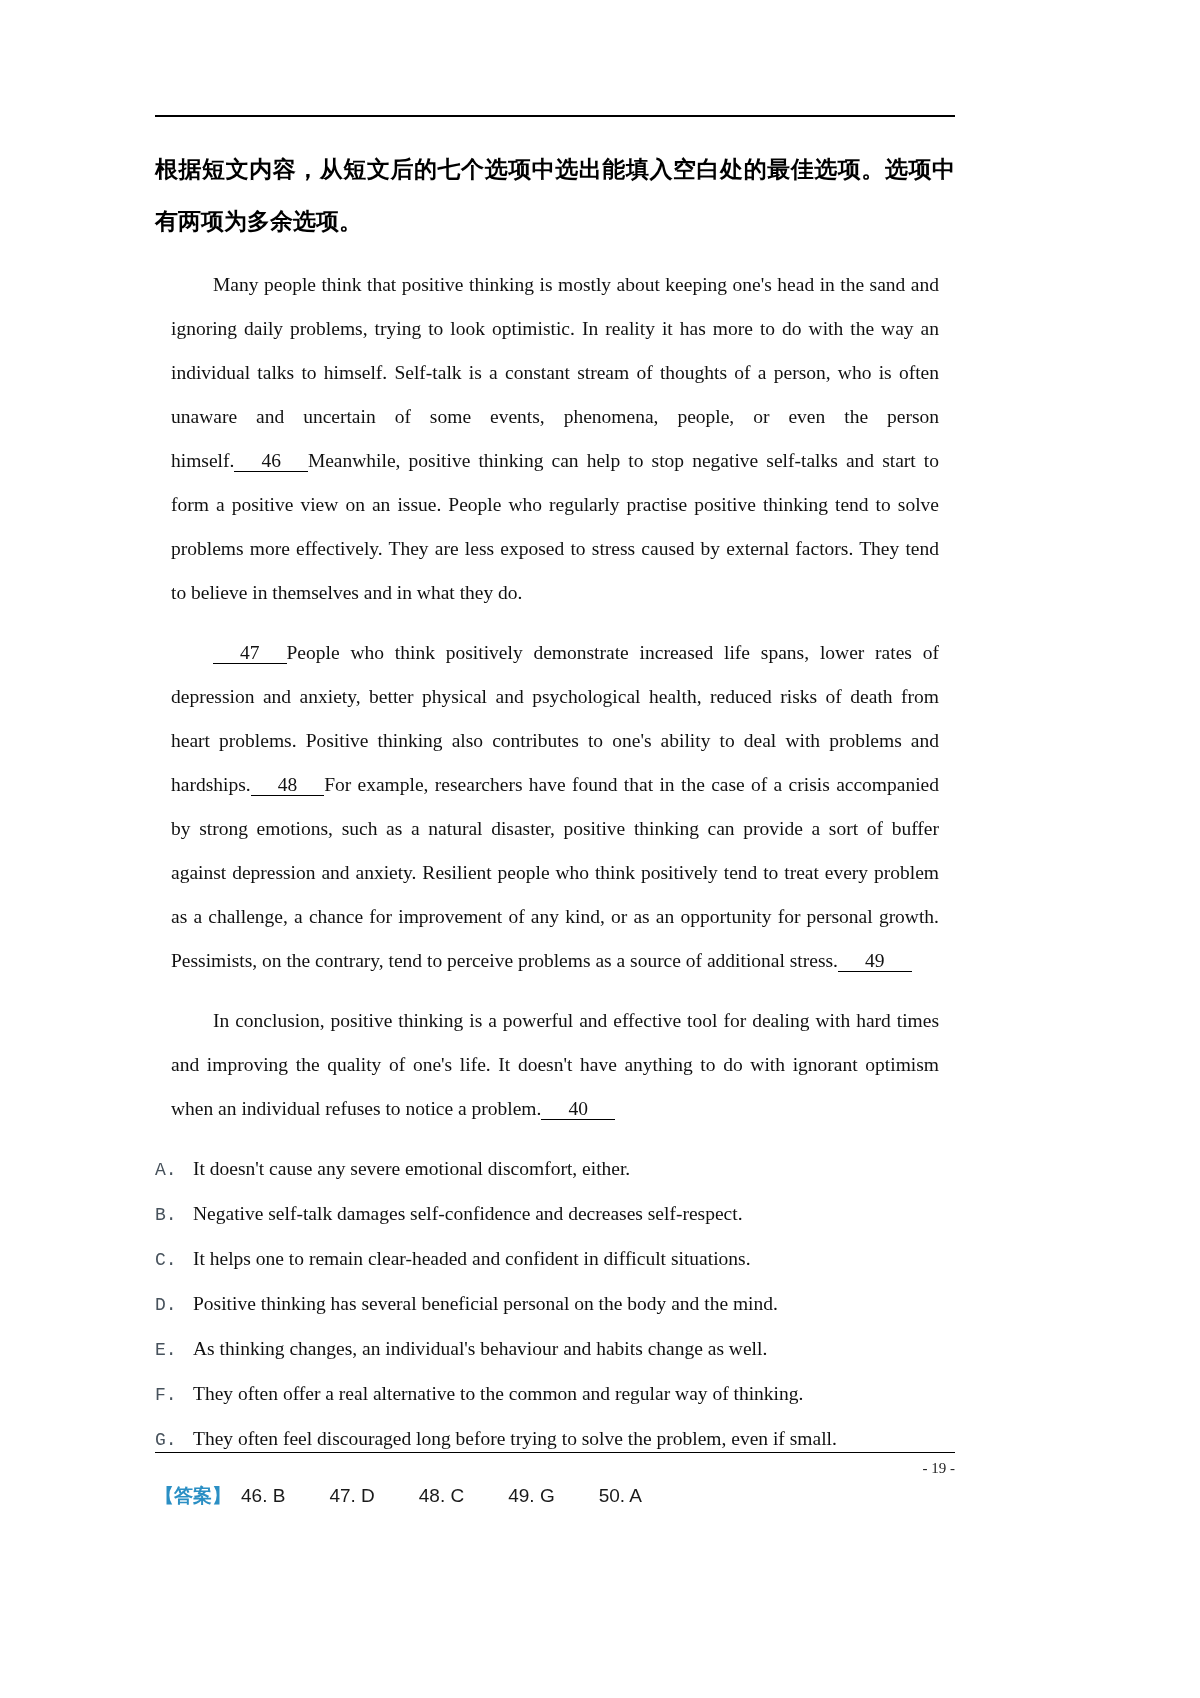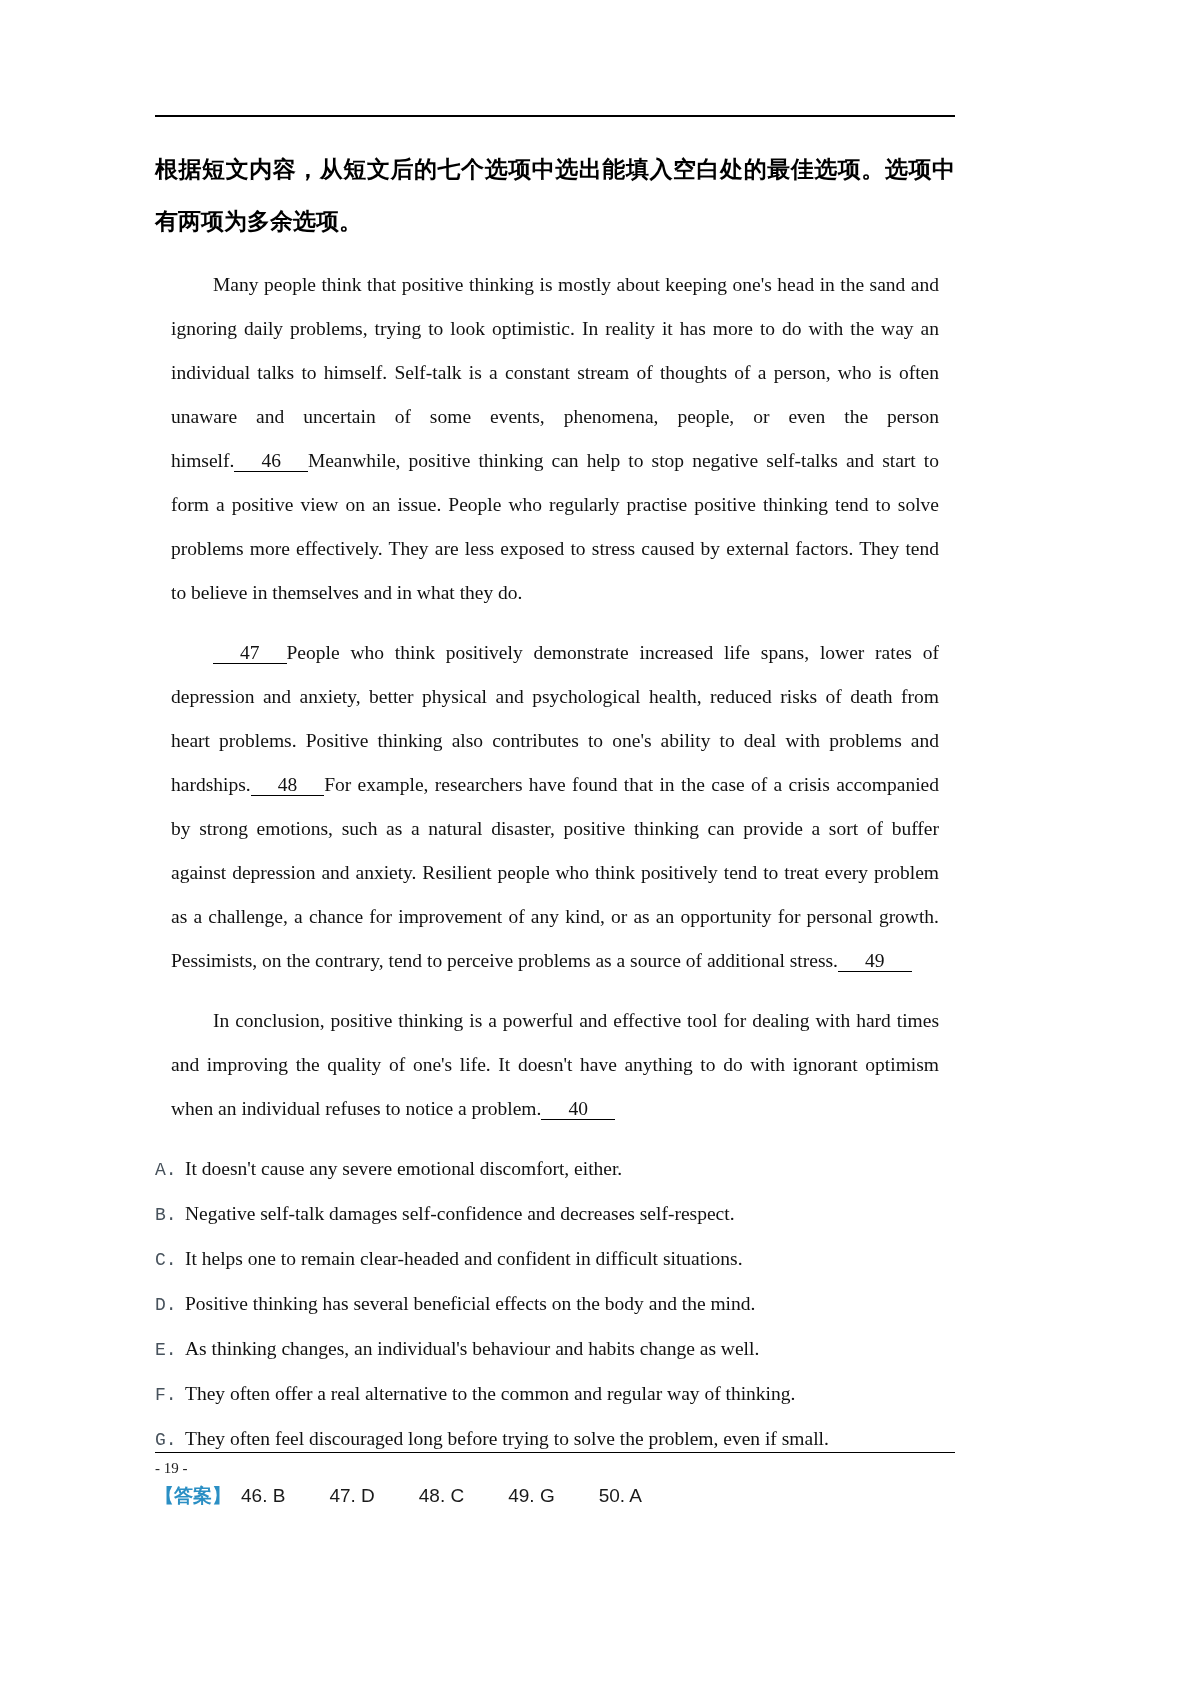--- a/index.html
+++ b/index.html
@@ -62,21 +62,21 @@
   }
   .opt-letter {
     font-family: "Liberation Mono", monospace;
     font-size: 18px;
     color: #47525c;
     width: 26px;
     flex: 0 0 26px;
   }
   .opt-text {
     flex: 1;
-    margin-left: 4px;
+    margin-left: 12px;
   }
   .answer-row {
     margin-top: 16px;
     font-family: "Liberation Sans", sans-serif;
     font-size: 19px;
     line-height: 36px;
     color: #1a1a1a;
   }
   .answer-label {
     font-weight: bold;
@@ -93,21 +93,21 @@
     border: none;
     border-top: 1px solid #000000;
     height: 0;
     margin: 0;
   }
   .page-number {
     position: absolute;
     left: 155px;
     top: 1460px;
     width: 800px;
-    text-align: left;
+    text-align: right;
     font-size: 15px;
     color: #222222;
   }
 </style>
 </head>
 <body>
 
 <div class="page">
   <div class="content">
 
@@ -129,21 +129,21 @@
         <div class="option-row">
           <span class="opt-letter">B.</span>
           <span class="opt-text">Negative self-talk damages self-confidence and decreases self-respect.</span>
         </div>
         <div class="option-row">
           <span class="opt-letter">C.</span>
           <span class="opt-text">It helps one to remain clear-headed and confident in difficult situations.</span>
         </div>
         <div class="option-row">
           <span class="opt-letter">D.</span>
-          <span class="opt-text">Positive thinking has several beneficial effects on the body and the mind.</span>
+          <span class="opt-text">Positive thinking has several beneficial personal on the body and the mind.</span>
         </div>
         <div class="option-row">
           <span class="opt-letter">E.</span>
           <span class="opt-text">As thinking changes, an individual's behaviour and habits change as well.</span>
         </div>
         <div class="option-row">
           <span class="opt-letter">F.</span>
           <span class="opt-text">They often offer a real alternative to the common and regular way of thinking.</span>
         </div>
         <div class="option-row">

